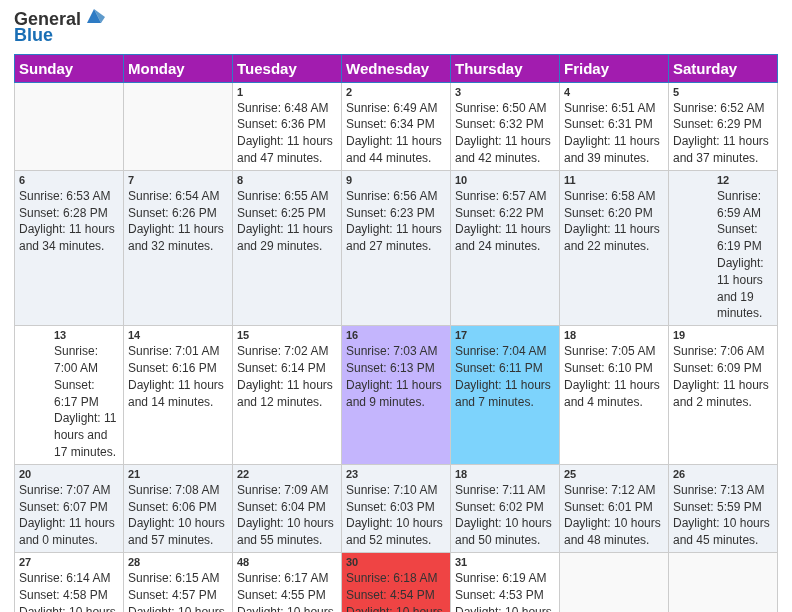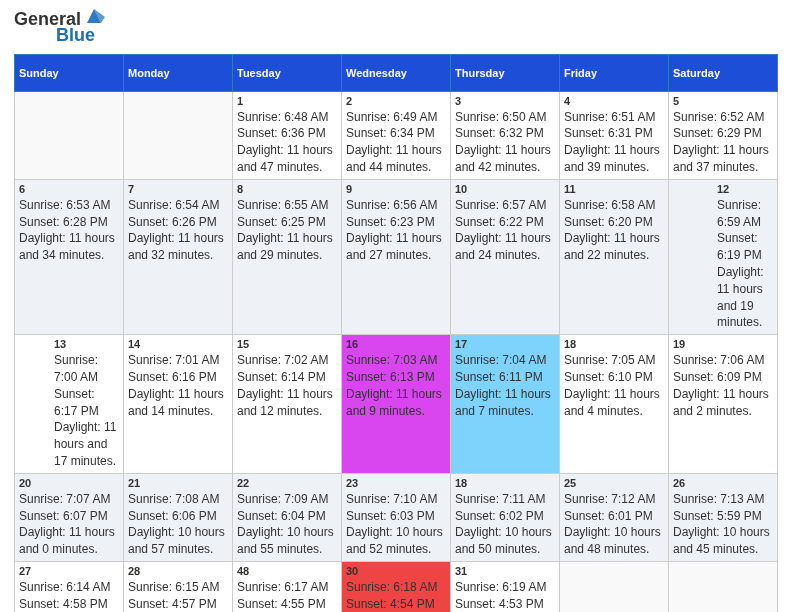--- a/index.html
+++ b/index.html
@@ -25,45 +25,45 @@
       display: flex;
       align-items: center;
       gap: 0;
     }
     .logo-text {
       font-size: 18px;
       font-weight: bold;
       color: #333;
       line-height: 1.1;
     }
-    .logo-text .blue { color: #1a6fb5; margin-left: 42px; }
+    .logo-text .blue { color: #1a6fb5; }
     .title-block {
       text-align: right;
     }
     .month-title {
       font-size: 32px;
       font-weight: bold;
       color: #333;
       line-height: 1.1;
     }
     .subtitle {
       font-size: 14px;
       color: #555;
     }
     .calendar {
       width: 100%;
       border-collapse: collapse;
       font-size: 10px;
     }
     .calendar th {
-      background: #1d4ed8;
+      background: #a21caf;
       color: #fff;
-      padding: 12px 4px;
+      padding: 5px 4px;
       text-align: left;
-      font-size: 11px;
+      font-size: 15px;
       font-weight: bold;
       border: 1px solid #2e7bc4;
     }
     .calendar td {
       border: 1px solid #ccc;
       vertical-align: top;
       padding: 3px 4px;
       width: calc(100%/7);
       height: 80px;
       background: #fff;
@@ -190,21 +190,21 @@
             <div class="day-info">Sunrise: 7:00 AM<br>Sunset: 6:17 PM<br>Daylight: 11 hours and 17 minutes.</div>
           </td>
           <td style="background: rgb(255, 255, 255);">
             <div class="day-num">14</div>
             <div class="day-info">Sunrise: 7:01 AM<br>Sunset: 6:16 PM<br>Daylight: 11 hours and 14 minutes.</div>
           </td>
           <td style="background: rgb(255, 255, 255);">
             <div class="day-num">15</div>
             <div class="day-info">Sunrise: 7:02 AM<br>Sunset: 6:14 PM<br>Daylight: 11 hours and 12 minutes.</div>
           </td>
-          <td style="background: #d946ef;">
+          <td style="background: #c4b5fd;">
             <div class="day-num">16</div>
             <div class="day-info">Sunrise: 7:03 AM<br>Sunset: 6:13 PM<br>Daylight: 11 hours and 9 minutes.</div>
           </td>
           <td style="background: #7dd3fc;">
             <div class="day-num">17</div>
             <div class="day-info">Sunrise: 7:04 AM<br>Sunset: 6:11 PM<br>Daylight: 11 hours and 7 minutes.</div>
           </td>
           <td style="background: rgb(255, 255, 255);">
             <div class="day-num">18</div>
             <div class="day-info">Sunrise: 7:05 AM<br>Sunset: 6:10 PM<br>Daylight: 11 hours and 4 minutes.</div>

